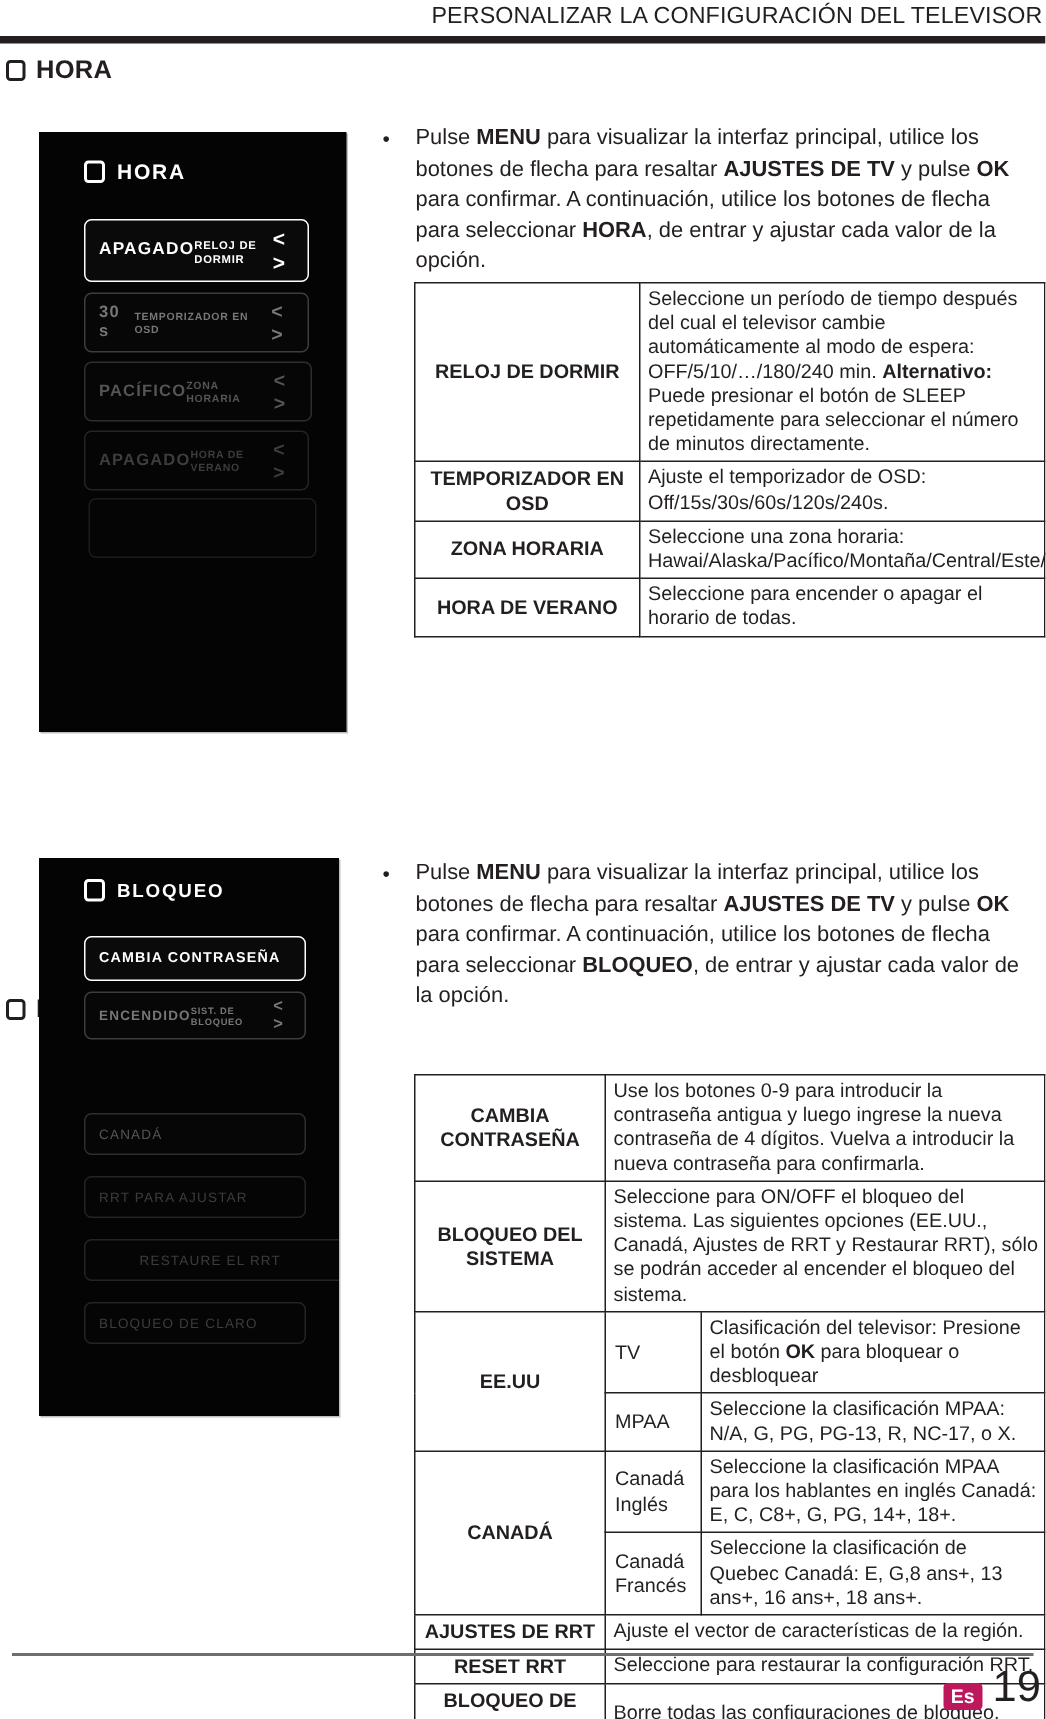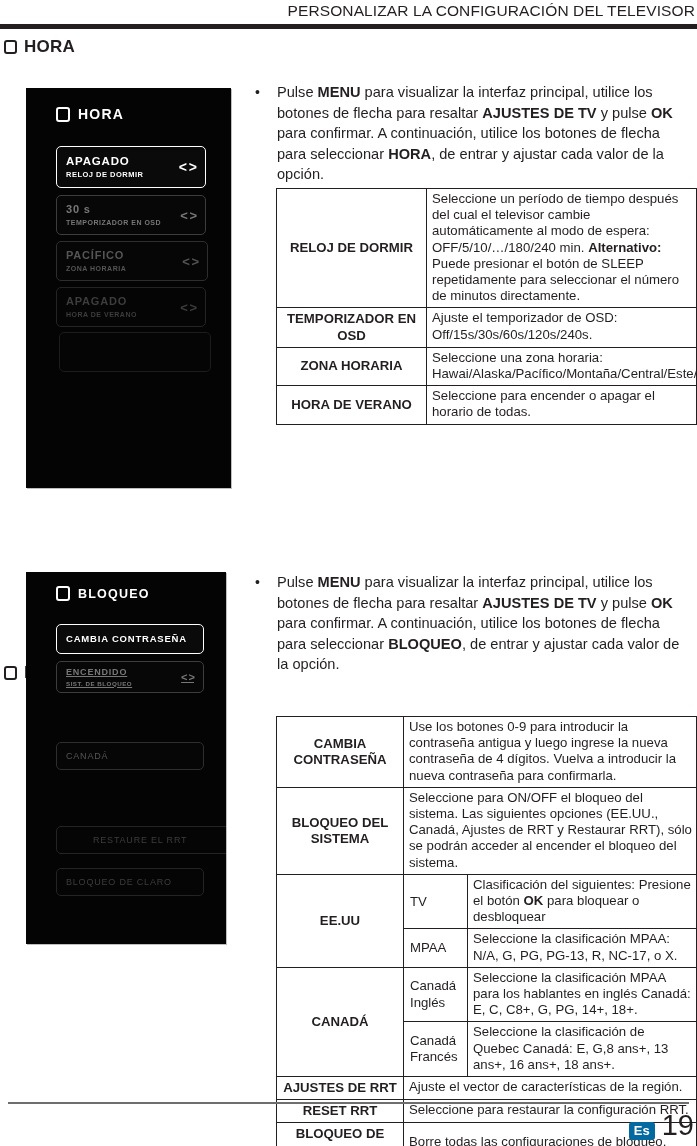--- a/index.html
+++ b/index.html
@@ -44,21 +44,21 @@
   #osd-hora .osd-title{position:absolute;left:30px;top:18px;font-size:14px;}
   #osd-bloqueo .osd-title{position:absolute;left:30px;top:14px;font-size:12.5px;}
   .osd-title .sq{
     width:14px;height:15px;border:2px solid #fff;border-radius:3px;box-sizing:border-box;
   }
   .osd-row{
     position:absolute;box-sizing:border-box;border-radius:5px;
     display:flex;align-items:center;justify-content:space-between;
     padding:0 9px;
   }
-  .osd-row .txt{display:flex;flex-direction:column;justify-content:center;}
+  .osd-row .txt{display:flex;flex-direction:row;justify-content:center;align-items:center;}
   .osd-row .v{font-weight:bold;letter-spacing:.8px;line-height:1.15;}
   .osd-row .k{letter-spacing:.5px;line-height:1.15;font-weight:bold;}
   .osd-row .arrows{font-weight:bold;letter-spacing:-1px;}
   
   .t1{border:1.5px solid #ffffff;color:#ffffff;background:#0b0a0a;}
   .t3{border:1px solid #3d3d3d;color:#777777;background:#080707;}
   .t4{border:1px solid #2e2e2e;color:#555555;background:#070606;}
   .t5{border:1px solid #242424;color:#3d3d3d;background:#060505;}
   .t6{border:1px solid #1c1c1c;color:#2f2f2f;background:#060505;}
 
@@ -92,21 +92,21 @@
   #tbl-bloqueo{left:276px;top:716px;width:420px;}
 
   
   .foot-rule{
     position:absolute;left:8px;top:1102px;width:681px;height:1.6px;background:#6e6e6e;
   }
   .foot{
     position:absolute;right:3px;top:1112px;display:flex;align-items:flex-end;gap:7px;
   }
   .foot .es{
-    background:#0369a1;color:#ffffff;font-size:13px;font-weight:bold;
+    background:#be185d;color:#ffffff;font-size:13px;font-weight:bold;
     padding:2px 5px 3px 5px;border-radius:3px;line-height:1;
   }
   .foot .pg{font-size:29px;font-weight:normal;line-height:.95;color:#231f20;}
 </style>
 </head>
 <body>
 
 <div class="running-head">PERSONALIZAR LA CONFIGURACIÓN DEL TELEVISOR</div>
 <div class="head-rule"></div>
 
@@ -194,33 +194,36 @@
 <div class="osd" id="osd-bloqueo">
   <div class="osd-title">
     <span class="sq"></span>
     <span>BLOQUEO</span>
   </div>
 
   <div class="osd-row t1" style="left:30px;top:52px;width:148px;height:30px;">
     <span class="v" style="font-size:9.5px;">CAMBIA CONTRASEÑA</span>
   </div>
 
-  <div class="osd-row t3" style="left:30px;top:89px;width:148px;height:32px;text-decoration:underline;">
+  <div class="osd-row t3" style="left:30px;top:89px;width:148px;height:32px;">
     <div class="txt">
       <span class="v" style="font-size:9px;">ENCENDIDO</span>
       <span class="k" style="font-size:6.2px;margin-top:2px;">SIST. DE BLOQUEO</span>
     </div>
     <span class="arrows" style="font-size:11px;">&lt; &gt;</span>
   </div>
 
 
   <div class="osd-row t4" style="left:30px;top:170px;width:148px;height:28px;">
     <span class="v" style="font-size:9px;font-weight:normal;">CANADÁ</span>
   </div>
 
+  <div class="osd-row t5" style="left:30px;top:212px;width:148px;height:28px;">
+    <span class="v" style="font-size:9px;font-weight:normal;">RRT PARA AJUSTAR</span>
+  </div>
 
   <div class="osd-row t5" style="left:30px;top:254px;width:176px;height:28px;padding-left:36px;">
     <span class="v" style="font-size:9px;font-weight:normal;">RESTAURE EL RRT</span>
   </div>
 
   <div class="osd-row t5" style="left:30px;top:296px;width:148px;height:28px;">
     <span class="v" style="font-size:9px;font-weight:normal;">BLOQUEO DE CLARO</span>
   </div>
 </div>
 
@@ -240,21 +243,21 @@
       <td class="k">CAMBIA CONTRASEÑA</td>
       <td colspan="2">Use los botones 0-9 para introducir la contraseña antigua y luego ingrese la nueva contraseña de 4 dígitos. Vuelva a introducir la nueva contraseña para confirmarla.</td>
     </tr>
     <tr>
       <td class="k">BLOQUEO DEL SISTEMA</td>
       <td colspan="2">Seleccione para ON/OFF el bloqueo del sistema. Las siguientes opciones (EE.UU., Canadá, Ajustes de RRT y Restaurar RRT), sólo se podrán acceder al encender el bloqueo del sistema.</td>
     </tr>
     <tr>
       <td class="k" rowspan="2">EE.UU</td>
       <td class="sub">TV</td>
-      <td><span>Clasificación del siguientes: Presione el botón </span><b>OK</b><span> para bloquear o desbloquear</span></td>
+      <td><span>Clasificación del televisor: Presione el botón </span><b>OK</b><span> para bloquear o desbloquear</span></td>
     </tr>
     <tr>
       <td class="sub">MPAA</td>
       <td>Seleccione la clasificación MPAA: N/A, G, PG, PG-13, R, NC-17, o X.</td>
     </tr>
     <tr>
       <td class="k" rowspan="2">CANADÁ</td>
       <td class="sub">Canadá Inglés</td>
       <td>Seleccione la clasificación MPAA para los hablantes en inglés Canadá: E, C, C8+, G, PG, 14+, 18+.</td>
     </tr>

